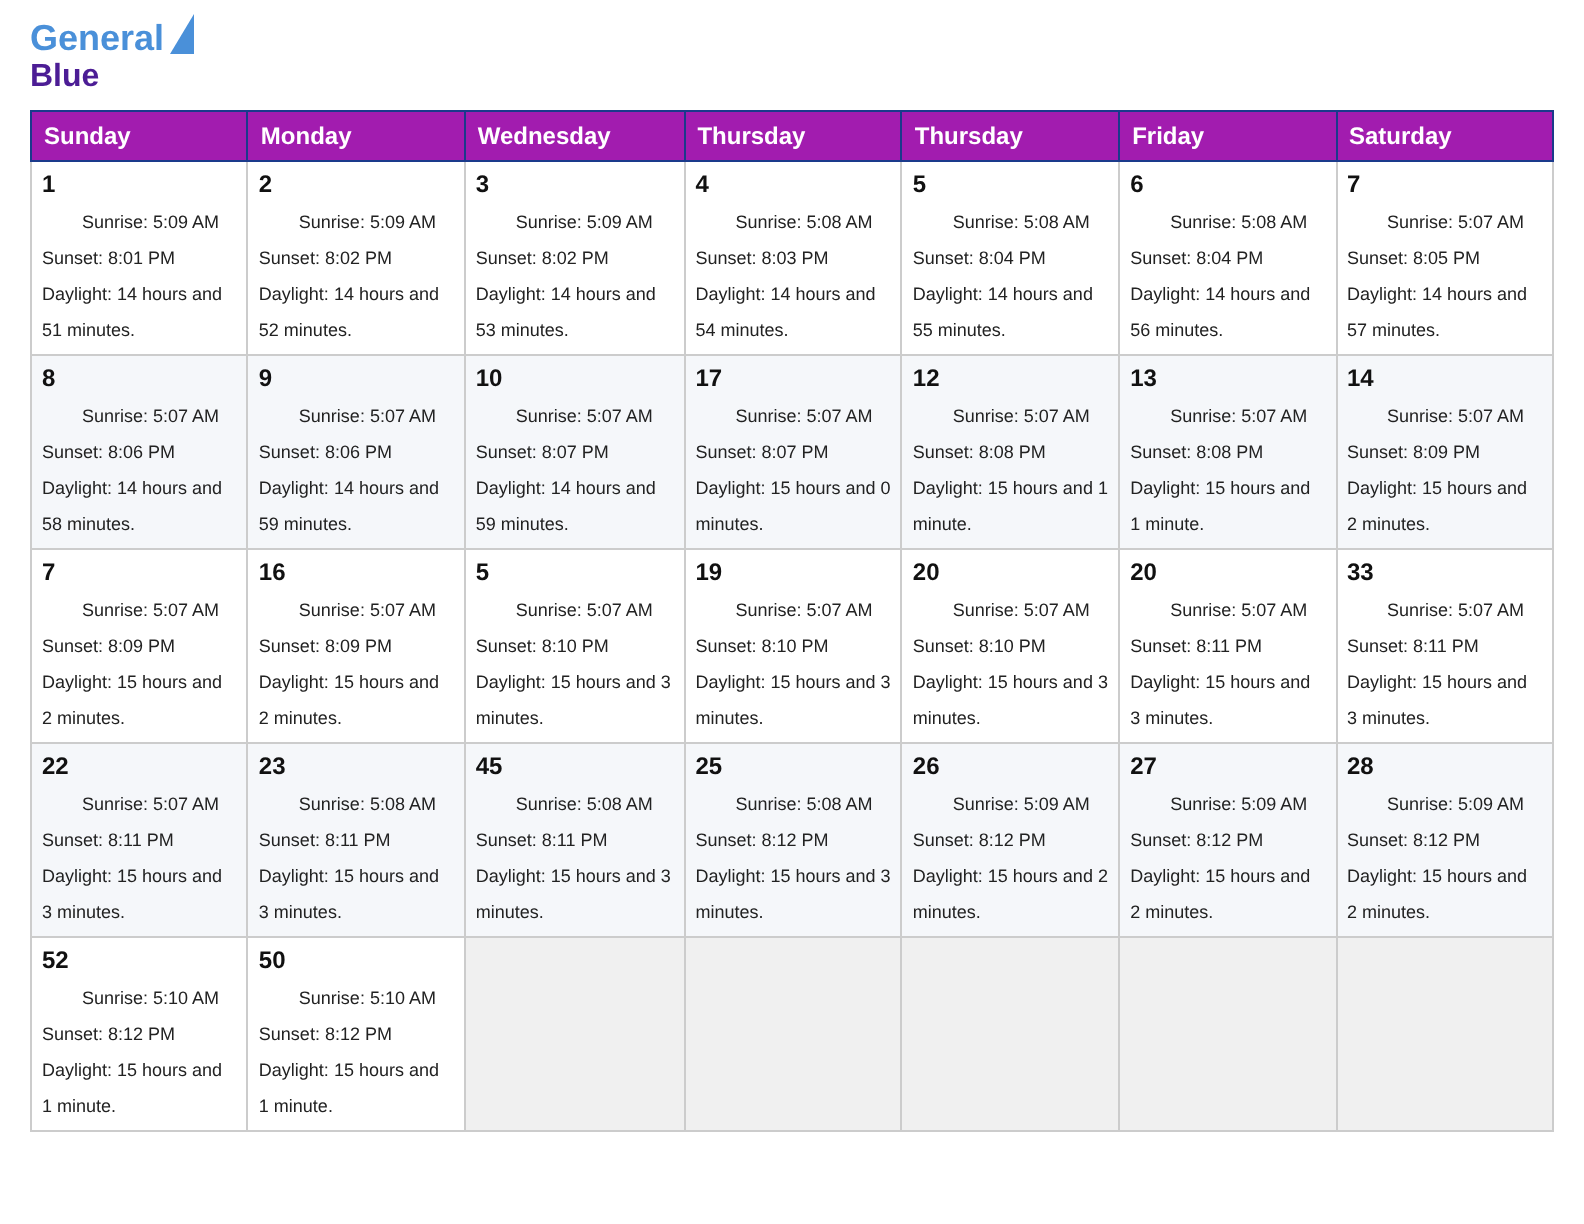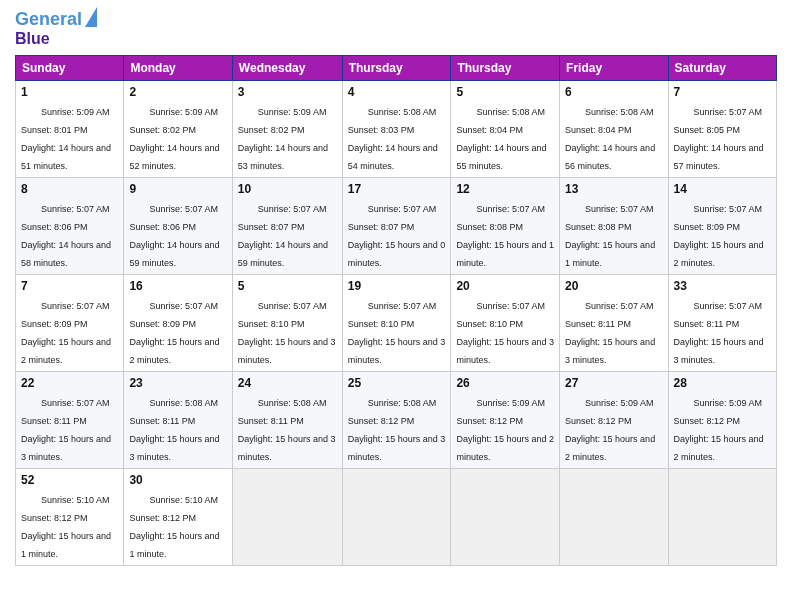--- a/index.html
+++ b/index.html
@@ -156,29 +156,29 @@
           <td><span class="day-num">16</span><span class="day-info">Sunrise: 5:07 AM<br>Sunset: 8:09 PM<br>Daylight: 15 hours and 2 minutes.</span></td>
           <td><span class="day-num">5</span><span class="day-info">Sunrise: 5:07 AM<br>Sunset: 8:10 PM<br>Daylight: 15 hours and 3 minutes.</span></td>
           <td><span class="day-num">19</span><span class="day-info">Sunrise: 5:07 AM<br>Sunset: 8:10 PM<br>Daylight: 15 hours and 3 minutes.</span></td>
           <td><span class="day-num">20</span><span class="day-info">Sunrise: 5:07 AM<br>Sunset: 8:10 PM<br>Daylight: 15 hours and 3 minutes.</span></td>
           <td><span class="day-num">20</span><span class="day-info">Sunrise: 5:07 AM<br>Sunset: 8:11 PM<br>Daylight: 15 hours and 3 minutes.</span></td>
           <td><span class="day-num">33</span><span class="day-info">Sunrise: 5:07 AM<br>Sunset: 8:11 PM<br>Daylight: 15 hours and 3 minutes.</span></td>
         </tr>
         <tr>
           <td><span class="day-num">22</span><span class="day-info">Sunrise: 5:07 AM<br>Sunset: 8:11 PM<br>Daylight: 15 hours and 3 minutes.</span></td>
           <td><span class="day-num">23</span><span class="day-info">Sunrise: 5:08 AM<br>Sunset: 8:11 PM<br>Daylight: 15 hours and 3 minutes.</span></td>
-          <td><span class="day-num">24</span><span class="day-info">Sunrise: 5:08 AM<br>Sunset: 8:11 PM<br>Daylight: 15 hours and 3 minutes.</span></td>
+          <td><span class="day-num">45</span><span class="day-info">Sunrise: 5:08 AM<br>Sunset: 8:11 PM<br>Daylight: 15 hours and 3 minutes.</span></td>
           <td><span class="day-num">25</span><span class="day-info">Sunrise: 5:08 AM<br>Sunset: 8:12 PM<br>Daylight: 15 hours and 3 minutes.</span></td>
           <td><span class="day-num">26</span><span class="day-info">Sunrise: 5:09 AM<br>Sunset: 8:12 PM<br>Daylight: 15 hours and 2 minutes.</span></td>
           <td><span class="day-num">27</span><span class="day-info">Sunrise: 5:09 AM<br>Sunset: 8:12 PM<br>Daylight: 15 hours and 2 minutes.</span></td>
           <td><span class="day-num">28</span><span class="day-info">Sunrise: 5:09 AM<br>Sunset: 8:12 PM<br>Daylight: 15 hours and 2 minutes.</span></td>
         </tr>
         <tr class="last-row">
           <td><span class="day-num">52</span><span class="day-info">Sunrise: 5:10 AM<br>Sunset: 8:12 PM<br>Daylight: 15 hours and 1 minute.</span></td>
-          <td><span class="day-num">30</span><span class="day-info">Sunrise: 5:10 AM<br>Sunset: 8:12 PM<br>Daylight: 15 hours and 1 minute.</span></td>
+          <td><span class="day-num">50</span><span class="day-info">Sunrise: 5:10 AM<br>Sunset: 8:12 PM<br>Daylight: 15 hours and 1 minute.</span></td>
           <td class="empty-cell"></td>
           <td class="empty-cell"></td>
           <td class="empty-cell"></td>
           <td class="empty-cell"></td>
           <td class="empty-cell"></td>
         </tr>
       </tbody>
   </table>
 </div>
 

